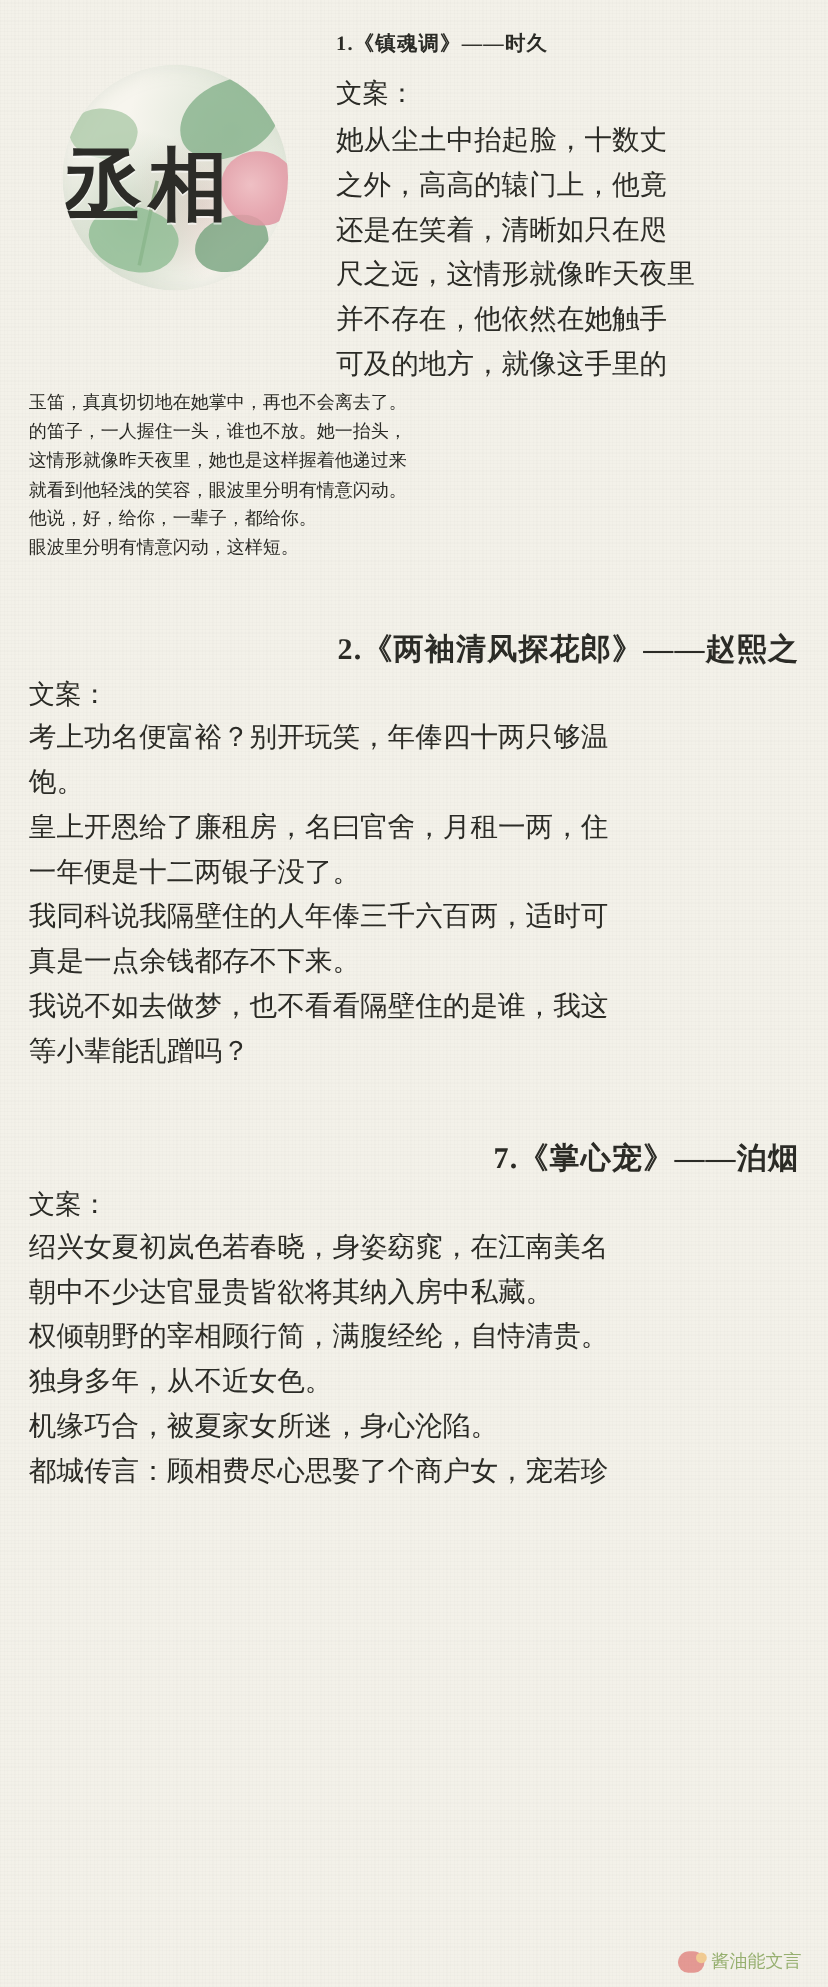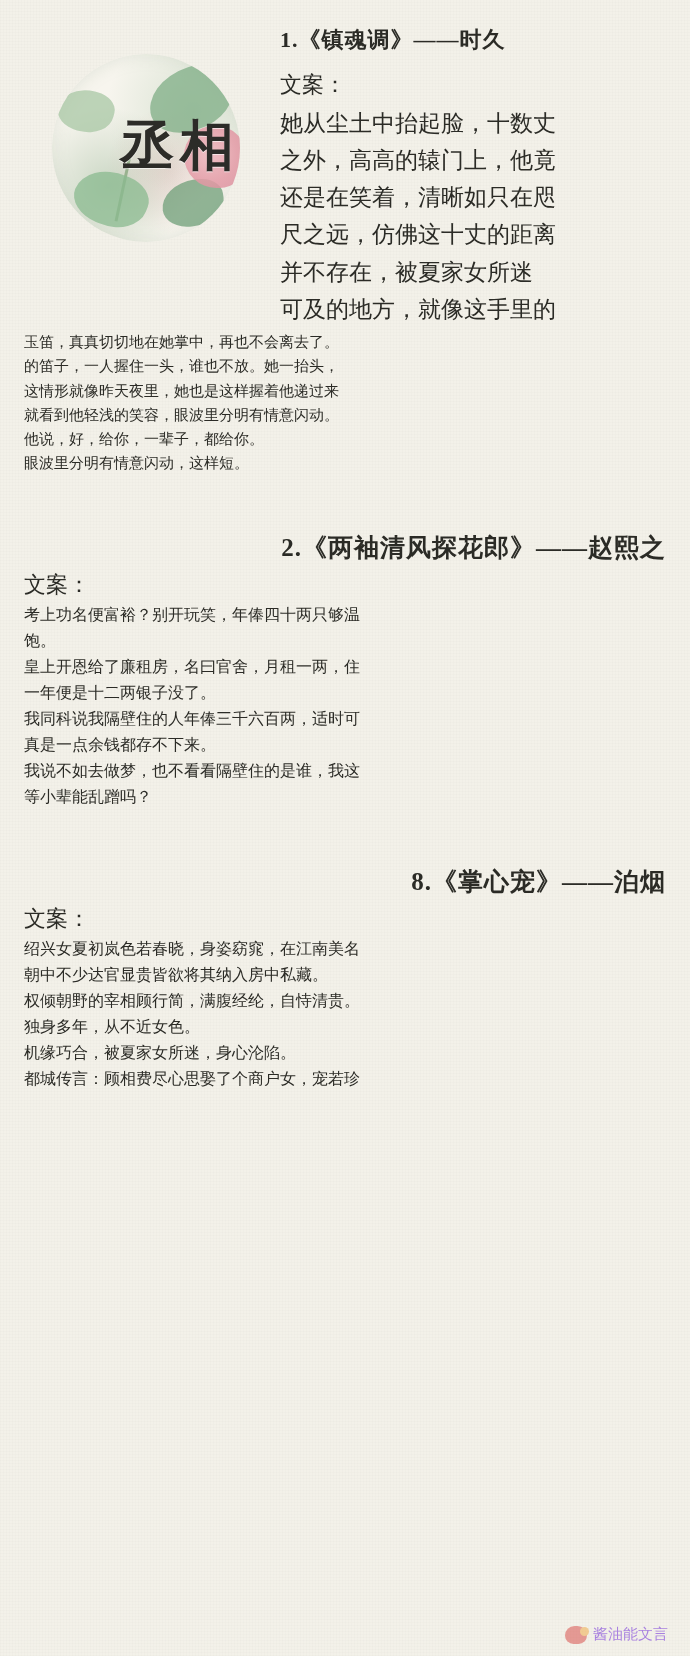--- a/index.html
+++ b/index.html
@@ -74,32 +74,32 @@
     width: 3px; height: 72px;
     left: 70px; top: 96px;
     background: #8aa87f;
     transform: rotate(12deg);
     opacity: 0.8;
   }
   .seal-text {
     position: absolute;
     left: 0; right: 0;
     top: 56px;
-    text-align: right;
-    font-size: 54px;
+    text-align: left;
+    font-size: 66px;
     letter-spacing: 6px;
     color: #2c2c28;
     font-family: Liberation Sans, sans-serif;
     font-weight: 700;
     text-shadow: 0 1px 0 rgba(255,255,255,0.6);
   }
 
   .s1-head {
     margin-left: 256px;
-    font-size: 22px;
+    font-size: 17px;
     font-weight: 700;
     letter-spacing: 1px;
     line-height: 1.25;
     white-space: nowrap;
   }
   .s1-label {
     margin-left: 256px;
     margin-top: 14px;
     font-size: 22px;
     line-height: 1.5;
@@ -130,21 +130,21 @@
     line-height: 1.3;
     text-align: right;
   }
   .sec-label {
     font-size: 22px;
     line-height: 1.55;
     margin-top: 4px;
   }
   .sec-body p {
     margin: 0;
-    font-size: 16px;
+    font-size: 23px;
     line-height: 1.62;
     text-align: justify;
   }
 
   
   .watermark {
     position: absolute;
     right: 22px;
     bottom: 12px;
     display: flex;
@@ -165,21 +165,21 @@
     position: absolute;
     right: -2px;
     top: 1px;
     width: 9px;
     height: 9px;
     border-radius: 50%;
     background: #f0ad4e;
   }
   .wm-text {
     font-size: 15px;
-    color: #6d28d9;
+    color: #4d7c0f;
     font-family: "Liberation Sans", sans-serif;
   }
 </style>
 </head>
 <body>
 
 <div class="paper-texture"></div>
 
 <div class="page">
 
@@ -195,22 +195,22 @@
       <div class="seal-text">丞相</div>
     </div>
 
     <div class="s1-head">1.《镇魂调》——时久</div>
     <div class="s1-label">文案：</div>
 
     <div class="s1-indent">
       <div>她从尘土中抬起脸，十数丈</div>
       <div>之外，高高的辕门上，他竟</div>
       <div>还是在笑着，清晰如只在咫</div>
-      <div>尺之远，仿佛这十丈的距离</div>
-      <div>并不存在，被夏家女所迷</div>
+      <div>尺之远，这情形就像昨天夜里</div>
+      <div>并不存在，他依然在她触手</div>
       <div>可及的地方，就像这手里的</div>
     </div>
 
     <div class="s1-full">
       <div>玉笛，真真切切地在她掌中，再也不会离去了。</div>
       <div>的笛子，一人握住一头，谁也不放。她一抬头，</div>
       <div>这情形就像昨天夜里，她也是这样握着他递过来</div>
       <div>就看到他轻浅的笑容，眼波里分明有情意闪动。</div>
       <div>他说，好，给你，一辈子，都给你。</div>
       <div>眼波里分明有情意闪动，这样短。</div>
@@ -226,21 +226,21 @@
       <p>皇上开恩给了廉租房，名曰官舍，月租一两，住</p>
       <p>一年便是十二两银子没了。</p>
       <p>我同科说我隔壁住的人年俸三千六百两，适时可</p>
       <p>真是一点余钱都存不下来。</p>
       <p>我说不如去做梦，也不看看隔壁住的是谁，我这</p>
       <p>等小辈能乱蹭吗？</p>
     </div>
   </div>
 
   <div class="section">
-    <div class="sec-head">8.《掌心宠》——泊烟</div>
+    <div class="sec-head">7.《掌心宠》——泊烟</div>
     <div class="sec-label">文案：</div>
     <div class="sec-body">
       <p>绍兴女夏初岚色若春晓，身姿窈窕，在江南美名</p>
       <p>朝中不少达官显贵皆欲将其纳入房中私藏。</p>
       <p>权倾朝野的宰相顾行简，满腹经纶，自恃清贵。</p>
       <p>独身多年，从不近女色。</p>
       <p>机缘巧合，被夏家女所迷，身心沦陷。</p>
       <p>都城传言：顾相费尽心思娶了个商户女，宠若珍</p>
     </div>
   </div>

